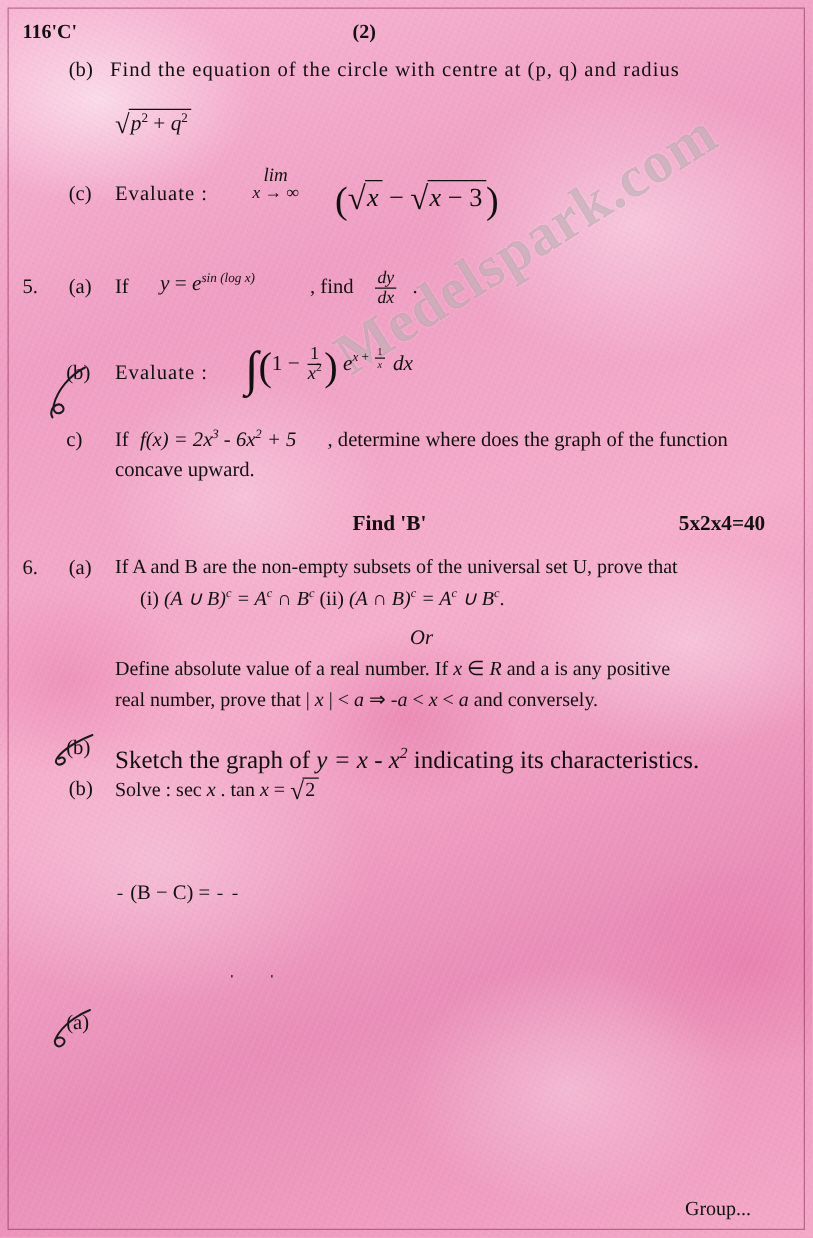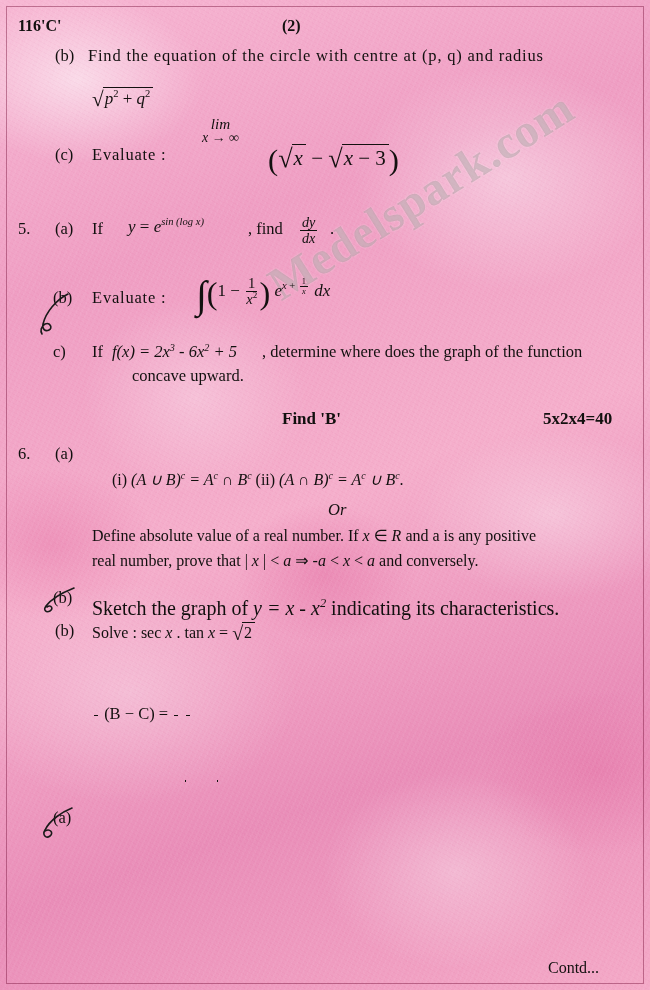--- a/index.html
+++ b/index.html
@@ -137,21 +137,21 @@
     <div class="abs hdr" style="left:282px; top:16px;">(2)</div>
 
     <div class="abs" style="left:55px; top:46px;">(b)</div>
     <div class="abs sp" style="left:88px; top:46px;">Find the equation of the circle with centre at (p, q) and radius</div>
     <div class="abs" style="left:92px; top:86px; font-size:17px;">
       <span class="rt"><span class="sign">√</span><span class="radic"><span class="it">p</span><sup>2</sup> + <span class="it">q</span><sup>2</sup></span></span>
     </div>
 
     <div class="abs" style="left:55px; top:145px;">(c)</div>
     <div class="abs sp" style="left:92px; top:145px;">Evaluate :</div>
-    <div class="abs" style="left:200px; top:116px;">
+    <div class="abs" style="left:200px; top:133px;">
       <span class="limwrap"><span class="lt it">lim</span><span class="lb it">x → ∞</span></span>
     </div>
     <div class="abs" style="left:268px; top:143px; font-size:21px;">
       <span class="medparen">(</span><span class="rt"><span class="sign">√</span><span class="radic"><span class="it">x</span></span></span> − <span class="rt"><span class="sign">√</span><span class="radic"><span class="it">x</span> − 3</span></span><span class="medparen">)</span>
     </div>
 
     <div class="abs" style="left:18px; top:219px;">5.</div>
     <div class="abs" style="left:55px; top:219px;">(a)</div>
     <div class="abs" style="left:92px; top:219px;">If</div>
     <div class="abs" style="left:128px; top:216px; font-size:17px;">
@@ -166,27 +166,28 @@
     <div class="abs" style="left:53px; top:288px;">(b)</div>
     <div class="abs sp" style="left:92px; top:288px;">Evaluate :</div>
     <div class="abs" style="left:196px; top:276px; font-size:17px;">
       <span class="intsign">∫</span><span class="bigparen">(</span>1 − <span class="frac"><span class="nume">1</span><span class="den"><span class="it">x</span><sup>2</sup></span></span><span class="bigparen">)</span> <span class="it">e</span><sup><span class="it">x</span> + <span class="frac" style="font-size:0.8em"><span class="nume">1</span><span class="den"><span class="it">x</span></span></span></sup> <span class="it">dx</span>
     </div>
 
     <div class="abs" style="left:53px; top:342px;">c)</div>
     <div class="abs" style="left:92px; top:342px;">If</div>
     <div class="abs it" style="left:112px; top:342px;">f(x) = 2x<sup>3</sup> - 6x<sup>2</sup> + 5</div>
     <div class="abs" style="left:262px; top:342px;">, determine where does the graph of the function</div>
-    <div class="abs" style="left:92px; top:366px;margin-left:40px;">concave upward.</div>
+    <div class="abs" style="left:92px; top:366px;">concave upward.</div>
 
     <div class="abs bold" style="left:282px; top:408px; font-size:17px;">Find 'B'</div>
     <div class="abs bold" style="left:543px; top:408px; font-size:17px;">5x2x4=40</div>
 
     <div class="abs" style="left:18px; top:444px;">6.</div>
     <div class="abs" style="left:55px; top:444px;">(a)</div>
+    <div class="abs" style="left:92px; top:444px; font-size:16px;">If A and B are the non-empty subsets of the universal set U, prove that</div>
     <div class="abs" style="left:112px; top:470px; font-size:16px;">
       <span>(i)</span>
       <span class="it">(A ∪ B)<sup>c</sup> = A<sup>c</sup> ∩ B<sup>c</sup></span>
       <span>(ii)</span>
       <span class="it">(A ∩ B)<sup>c</sup> = A<sup>c</sup> ∪ B<sup>c</sup></span><span>.</span>
     </div>
     <div class="abs it" style="left:328px; top:500px;">Or</div>
     <div class="abs" style="left:92px; top:526px; font-size:16px;">Define absolute value of a real number. If <span class="it">x</span> ∈ <span class="it">R</span> and a is any positive</div>
     <div class="abs" style="left:92px; top:551px; font-size:16px;">real number, prove that | <span class="it">x</span> | &lt; <span class="it">a</span> ⇒ <span class="it">-a</span> &lt; <span class="it">x</span> &lt; <span class="it">a</span> and conversely.</div>
 
@@ -233,21 +234,21 @@
       </span>
     </div>
     <div class="abs it" style="left:310px; top:808px; font-size:16px;"></div>
 
     <div class="abs" style="left:18px; top:872px;"></div>
     <div class="abs" style="left:55px; top:872px;"></div>
     <div class="abs" style="left:92px; top:872px; font-size:16px;"></div>
     <div class="abs" style="left:92px; top:896px; font-size:16px;"></div>
     <div class="abs it" style="left:92px; top:920px; font-size:16px;"></div>
 
-    <div class="abs" style="left:548px; top:958px; font-size:16px;">Contd...</div>
+    <div class="abs" style="left:548px; top:958px; font-size:16px;">Group...</div>
 
     <div class="penmark" style="left:36px; top:292px;">
       <svg width="46" height="46" viewBox="0 0 46 46">
         <path d="M32 2 C20 8, 10 20, 7 32 C6 37, 9 40, 13 38 C17 36, 14 30, 9 32 C5 34, 4 39, 6 42" fill="none" stroke="#1a1a1a" stroke-width="1.6" stroke-linecap="round"></path>
       </svg>
     </div>
     <div class="penmark" style="left:40px; top:586px;">
       <svg width="42" height="34" viewBox="0 0 42 34">
         <path d="M34 2 C24 6, 12 12, 6 20 C3 24, 6 27, 10 25 C14 23, 11 18, 7 21" fill="none" stroke="#1a1a1a" stroke-width="1.6" stroke-linecap="round"></path>
       </svg>

